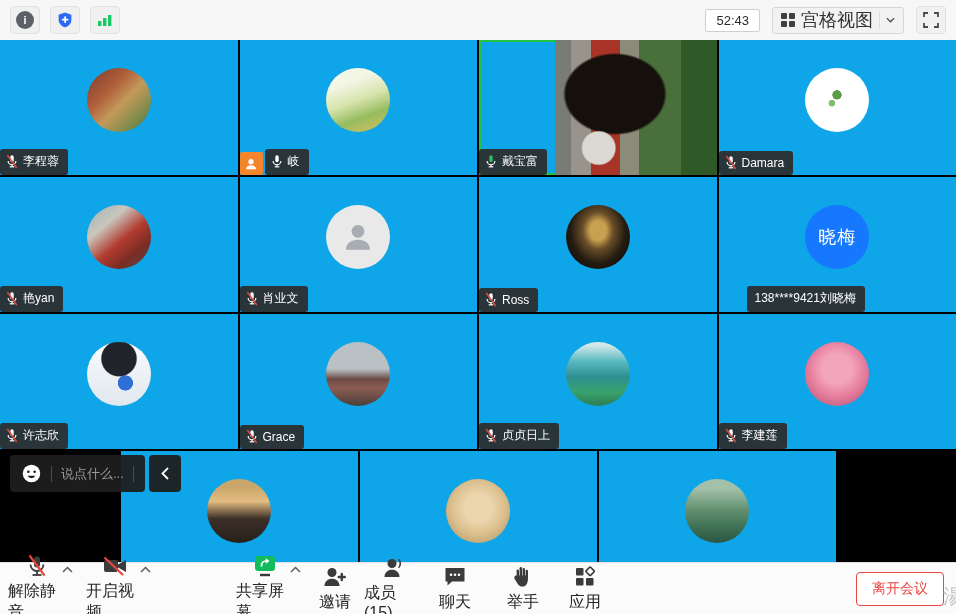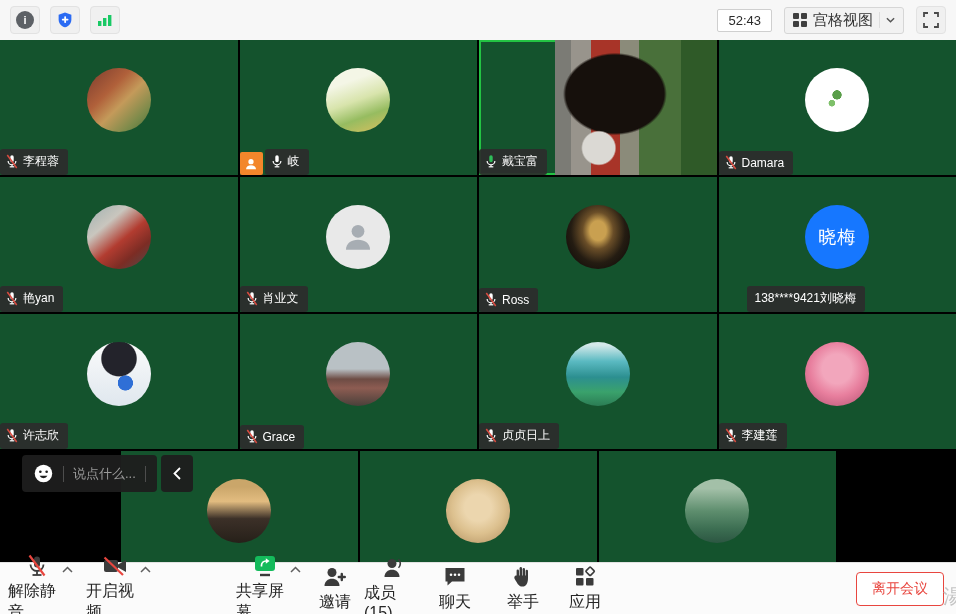--- a/index.html
+++ b/index.html
@@ -13,50 +13,50 @@
           justify-content:space-between;padding:0 10px;box-sizing:border-box;flex:0 0 40px;}
   .tb-left{display:flex;gap:10px;align-items:center;}
   .tb-right{display:flex;gap:12px;align-items:center;}
   .icon-btn{width:30px;height:28px;border:1px solid #e2e2e2;border-radius:4px;background:#f0f0f0;
             display:flex;align-items:center;justify-content:center;cursor:pointer;padding:0;}
   .info-circle{width:18px;height:18px;border-radius:50%;background:#5d6166;color:#fff;
                font-size:11px;font-weight:bold;display:flex;align-items:center;justify-content:center;}
   .timer{border:1px solid #cfcfcf;background:#fff;color:#2b2b2b;font-size:13px;
          padding:3px 10px;border-radius:2px;}
   .view-btn{height:27px;border:1px solid #d6d6d6;border-radius:3px;background:#f2f2f2;
-            display:flex;align-items:center;gap:6px;padding:0 8px;font-size:15px;color:#333;cursor:pointer;}
+            display:flex;align-items:center;gap:6px;padding:0 8px;font-size:18px;color:#333;cursor:pointer;}
   .grid-ic{display:grid;grid-template-columns:6px 6px;grid-template-rows:6px 6px;gap:2px;}
   .grid-ic span{background:#3f3f3f;border-radius:1px;}
   .vdiv{width:1px;height:16px;background:#ddd;}
 
   
   .stage{position:relative;height:522px;background:#000;overflow:hidden;flex:0 0 522px;}
   .grid12{display:grid;grid-template-columns:repeat(4,1fr);grid-auto-rows:135px;gap:2px;background:#000;}
   .row4{display:flex;justify-content:center;gap:2px;height:135px;margin-top:2px;}
   .row4 .tile{flex:0 0 237px;}
-  .tile{position:relative;background:#14532d;overflow:hidden;display:flex;
+  .tile{position:relative;background:#0ea5e9;overflow:hidden;display:flex;
         align-items:center;justify-content:center;cursor:pointer;}
   .tile.active{outline:2px solid #23c343;outline-offset:-2px;}
   .avatar{width:64px;height:64px;border-radius:50%;margin-bottom:16px;
           display:flex;align-items:center;justify-content:center;background:#444;}
   .avatar.initials{color:#fff;font-size:18px;letter-spacing:1px;}
   .video-sim{position:absolute;left:32%;top:0;width:68%;height:100%;
     background:
       radial-gradient(circle at 27% 80%, #dbd9d4 0 10%, rgba(0,0,0,0) 11%),
       radial-gradient(ellipse at 37% 40%, #16100c 0 34%, rgba(0,0,0,0) 36%),
       linear-gradient(90deg,#7b7b75 0 10%,#98948c 10% 22%,#a83428 22% 40%,#8b8b7a 40% 52%,#49703a 52% 78%,#2f5a28 78%);}
   .pfoot{position:absolute;left:0;bottom:0;display:flex;gap:2px;align-items:flex-end;z-index:2;}
   .chip{display:flex;align-items:center;gap:5px;background:rgba(44,44,44,.93);color:#fff;
         font-size:12px;padding:4px 9px 5px 6px;border-radius:3px;white-space:nowrap;}
   .chip.noicon{padding-left:8px;margin-left:28px;}
   .badge{width:23px;height:23px;background:#f3862b;border-radius:2px;
          display:flex;align-items:center;justify-content:center;}
 
   
-  .chatbar{position:absolute;left:22px;top:415px;display:flex;gap:4px;z-index:6;}
+  .chatbar{position:absolute;left:10px;top:415px;display:flex;gap:4px;z-index:6;}
   .chat-main{height:37px;background:rgba(30,30,30,.95);border-radius:4px;display:flex;
              align-items:center;gap:9px;padding:0 11px;cursor:text;}
   .chat-ph{color:#9a9a9a;font-size:13px;}
   .cdiv{width:1px;height:16px;background:#4d4d4d;}
   .chat-collapse{width:32px;height:37px;background:rgba(30,30,30,.95);border:none;border-radius:4px;
                  display:flex;align-items:center;justify-content:center;cursor:pointer;}
 
   
   .toolbar{height:52px;background:#fbfbfb;border-top:1px solid #e2e2e2;display:flex;
            align-items:center;position:relative;flex:1;box-sizing:border-box;z-index:8;}

